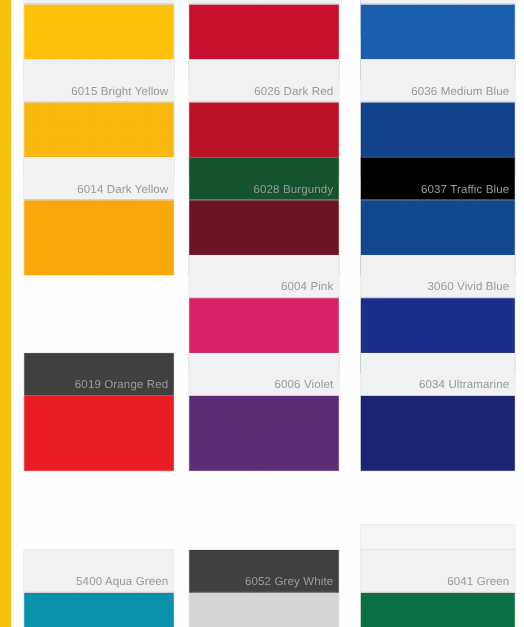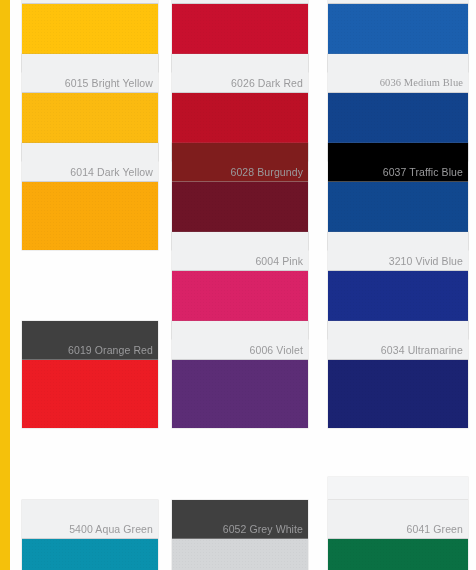--- a/index.html
+++ b/index.html
@@ -181,21 +181,21 @@
     </div>
 
     <div class="swatch row-1">
       <div class="swatch-label" style="background: rgb(240, 241, 242);">
         <span class="swatch-label-text" style="color: rgb(154, 154, 156);">6026 Dark Red</span>
       </div>
       <div class="swatch-color" id="c2s1" style="background: rgb(188, 16, 38);"></div>
     </div>
 
     <div class="swatch row-2">
-      <div class="swatch-label" style="background: #7f1d1d;">
+      <div class="swatch-label" style="background: #14532d;">
         <span class="swatch-label-text" style="color: rgb(154, 154, 156);">6028 Burgundy</span>
       </div>
       <div class="swatch-color" id="c2s2" style="background: rgb(110, 20, 39);"></div>
     </div>
 
     <div class="swatch row-3">
       <div class="swatch-label" style="background: rgb(240, 241, 242);">
         <span class="swatch-label-text" style="color: rgb(154, 154, 156);">6004 Pink</span>
       </div>
       <div class="swatch-color" id="c2s3" style="background: rgb(217, 34, 103);"></div>
@@ -222,35 +222,35 @@
 
     <div class="swatch row-0">
       <div class="swatch-label" style="background: rgb(240, 241, 242);">
         
       </div>
       <div class="swatch-color" id="c3s0" style="background: rgb(27, 95, 174);"></div>
     </div>
 
     <div class="swatch row-1">
       <div class="swatch-label" style="background: rgb(240, 241, 242);">
-        <span class="swatch-label-text" style="color: rgb(154, 154, 156); font-family: Liberation Serif, serif;">6036 Medium Blue</span>
+        <span class="swatch-label-text" style="color: rgb(154, 154, 156);">6036 Medium Blue</span>
       </div>
       <div class="swatch-color" id="c3s1" style="background: rgb(18, 67, 140);"></div>
     </div>
 
     <div class="swatch row-2">
       <div class="swatch-label" style="background: #000000;">
         <span class="swatch-label-text" style="color: rgb(154, 154, 156);">6037 Traffic Blue</span>
       </div>
       <div class="swatch-color" id="c3s2" style="background: rgb(17, 72, 143);"></div>
     </div>
 
     <div class="swatch row-3">
       <div class="swatch-label" style="background: rgb(240, 241, 242);">
-        <span class="swatch-label-text" style="color: rgb(154, 154, 156);">3210 Vivid Blue</span>
+        <span class="swatch-label-text" style="color: rgb(154, 154, 156);">3060 Vivid Blue</span>
       </div>
       <div class="swatch-color" id="c3s3" style="background: rgb(26, 46, 140);"></div>
     </div>
 
     <div class="swatch row-4">
       <div class="swatch-label" style="background: rgb(240, 241, 242);">
         <span class="swatch-label-text" style="color: rgb(154, 154, 156);">6034 Ultramarine</span>
       </div>
       <div class="swatch-color" id="c3s4" style="background: rgb(27, 35, 114);"></div>
     </div>

